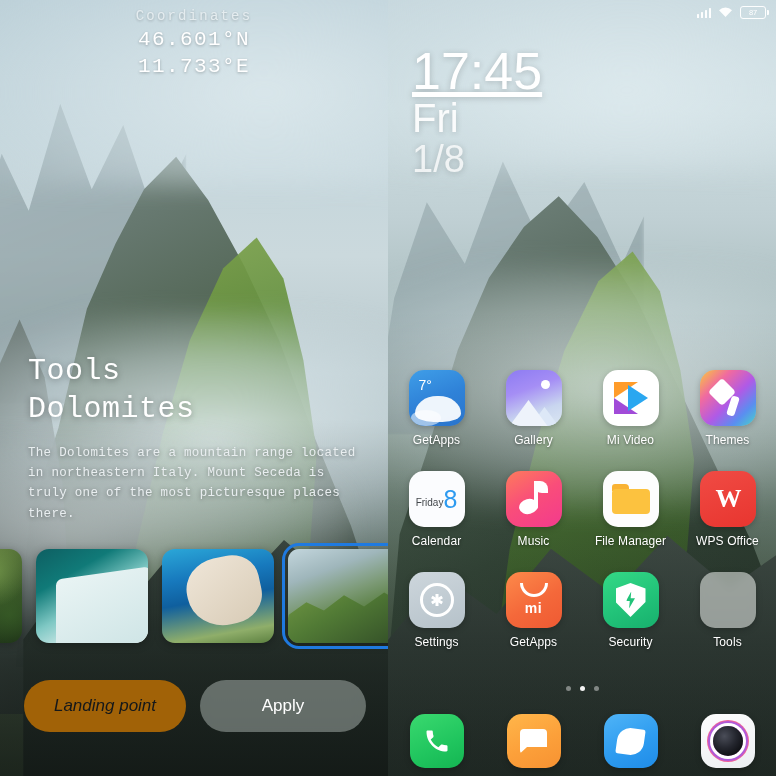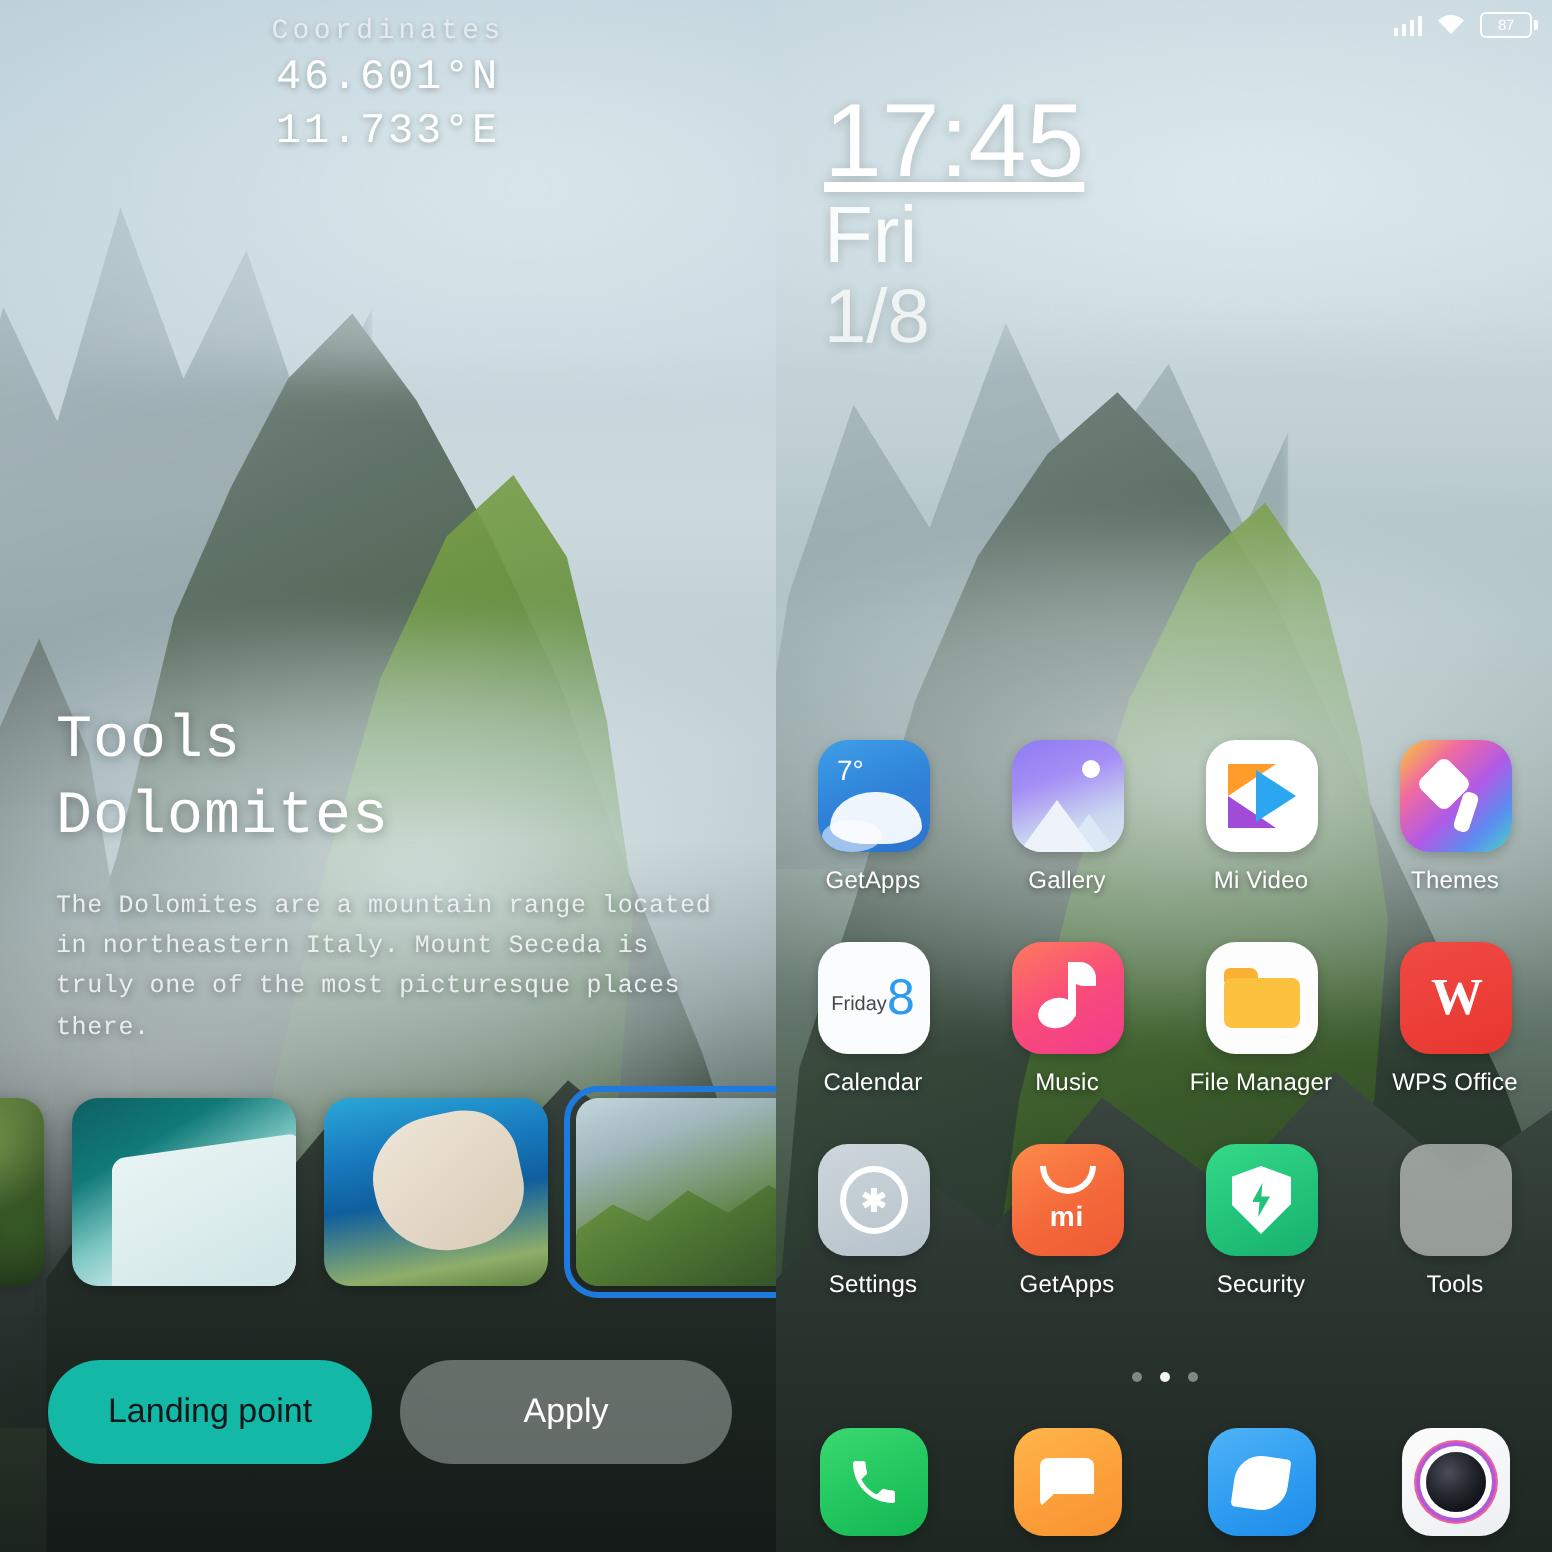--- a/index.html
+++ b/index.html
@@ -121,21 +121,21 @@
   
   .lp-actions {
     position:absolute; left:24px; right:20px; top:680px;
     display:flex; gap:14px; align-items:center;
   }
   .btn {
     height:52px; border-radius:26px; display:flex; align-items:center;
     justify-content:center; font-size:17px; cursor:pointer; border:none;
     font-family:"Liberation Sans",sans-serif;
   }
-  .btn-landing { width:162px; background:#14b8a6; color:#15181a; }
+  .btn-landing { width:162px; background:#a16207; color:#15181a;font-style:italic; }
   .btn-apply {
     width:166px; background:rgba(222,232,226,.38); color:#ffffff;
     backdrop-filter:blur(6px); -webkit-backdrop-filter:blur(6px);
   }
 
   
   .right-panel { position:relative; width:388px; height:776px; overflow:hidden; background:#a16207; }
   .rp-sky { position:absolute; inset:0;
     background:linear-gradient(180deg,#c7d8de 0%,#cddde1 14%,#c0d0d4 28%,#a9bcbd 42%,
                 #8ba096 56%,#6d8274 68%,#4f6350 80%,#374736 92%,#2a3729 100%); }

